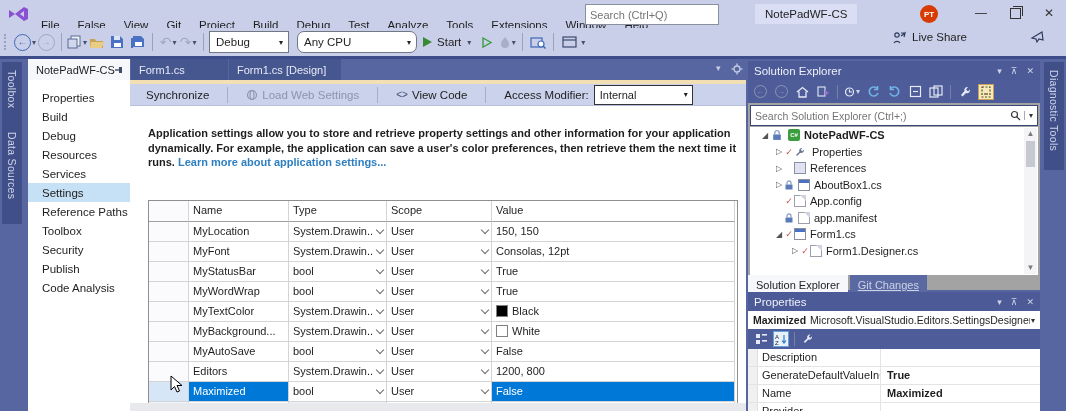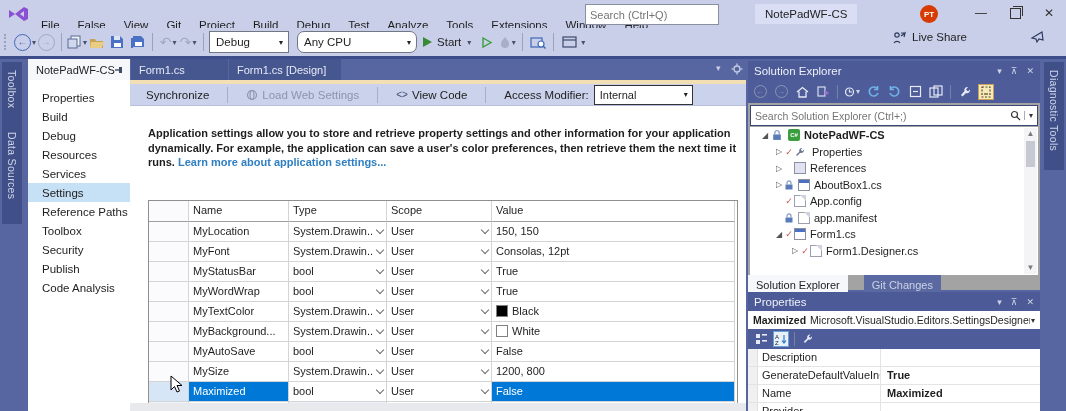--- a/index.html
+++ b/index.html
@@ -433,21 +433,21 @@
     <div class="gc chev">
         <span class="chev-glyph"></span>
       </div>
     <div class="gc" style="border-right:none;">User</div>
     <div class="gc chev">
         <span class="chev-glyph"></span>
       </div>
     <div class="gc">False</div>
 
     <div class="gc rh"></div>
-    <div class="gc">MySize</div>
+    <div class="gc">Editors</div>
     <div class="gc" style="border-right:none;">System.Drawin...</div>
     <div class="gc chev">
         <span class="chev-glyph"></span>
       </div>
     <div class="gc" style="border-right:none;">User</div>
     <div class="gc chev">
         <span class="chev-glyph"></span>
       </div>
     <div class="gc">1200, 800</div>
 
@@ -620,21 +620,21 @@
         <span>Form1.Designer.cs</span>
       </div>
       <div class="sb" style="height:146px;">
         <span class="arr">▲</span>
         <span class="thumb"></span>
         <span class="arr">▼</span>
       </div>
     </div>
     <div class="flex" style="height:19px;">
       <span class="bottom-tab active">Solution Explorer</span>
-      <span class="bottom-tab inactive" style="margin-left:16px;">Git Changes</span>
+      <span class="bottom-tab inactive" style="margin-left:2px;text-decoration:underline;">Git Changes</span>
     </div>
   </div>
 
   <div class="abs" style="left:748px;top:292px;width:292px;height:119px;background:#4e5d99;overflow:hidden;">
     <div class="panel-head">
       <span>Properties</span>
       <span class="icons">
         <span>▾</span>
         <span>⊼</span>
         <span>✕</span>

